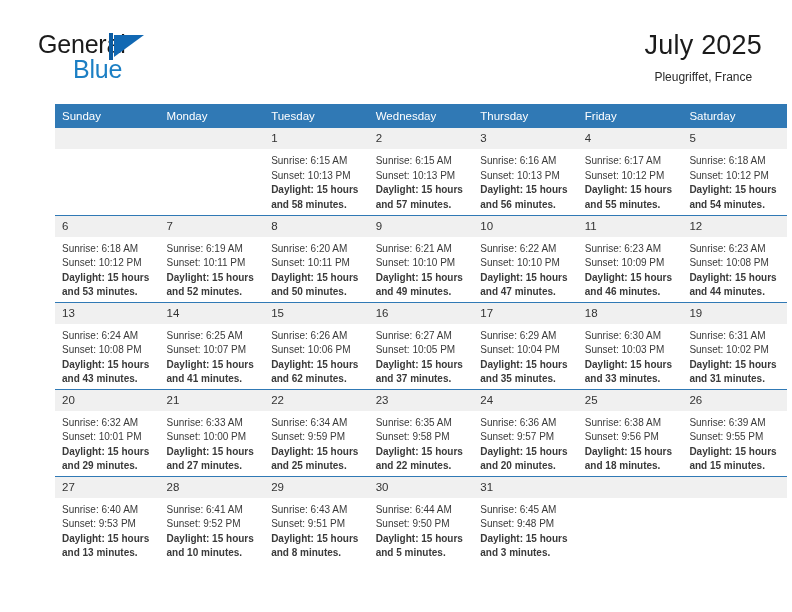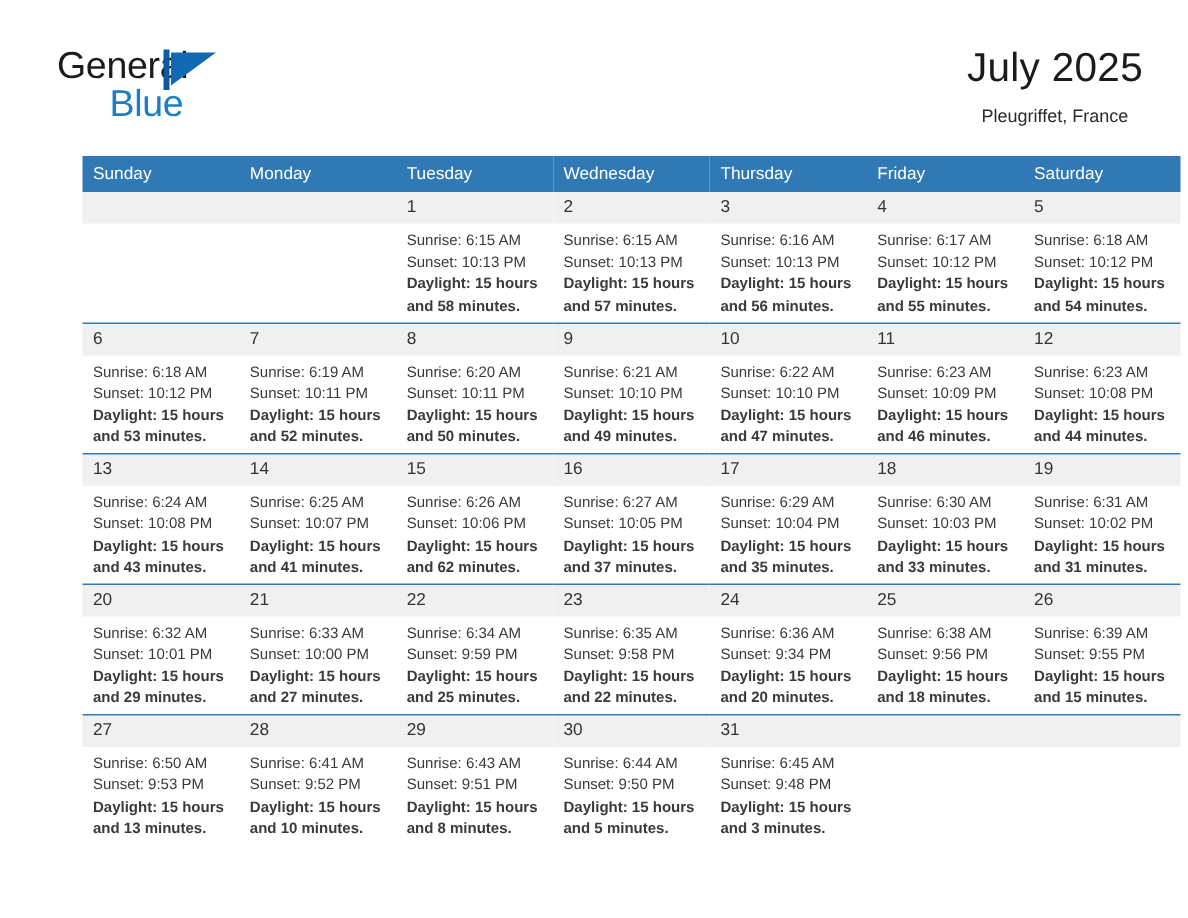--- a/index.html
+++ b/index.html
@@ -381,21 +381,21 @@
             <div class="info">
               <div>Sunrise: 6:35 AM</div>
               <div>Sunset: 9:58 PM</div>
               <div class="dl">Daylight: 15 hours and 22 minutes.</div>
             </div>
           </td>
           <td>
             <span class="daynum">24</span>
             <div class="info">
               <div>Sunrise: 6:36 AM</div>
-              <div>Sunset: 9:34 PM</div>
+              <div>Sunset: 9:57 PM</div>
               <div class="dl">Daylight: 15 hours and 20 minutes.</div>
             </div>
           </td>
           <td>
             <span class="daynum">25</span>
             <div class="info">
               <div>Sunrise: 6:38 AM</div>
               <div>Sunset: 9:56 PM</div>
               <div class="dl">Daylight: 15 hours and 18 minutes.</div>
             </div>
@@ -406,21 +406,21 @@
               <div>Sunrise: 6:39 AM</div>
               <div>Sunset: 9:55 PM</div>
               <div class="dl">Daylight: 15 hours and 15 minutes.</div>
             </div>
           </td>
         </tr>
         <tr class="week-row">
           <td>
             <span class="daynum">27</span>
             <div class="info">
-              <div>Sunrise: 6:50 AM</div>
+              <div>Sunrise: 6:40 AM</div>
               <div>Sunset: 9:53 PM</div>
               <div class="dl">Daylight: 15 hours and 13 minutes.</div>
             </div>
           </td>
           <td>
             <span class="daynum">28</span>
             <div class="info">
               <div>Sunrise: 6:41 AM</div>
               <div>Sunset: 9:52 PM</div>
               <div class="dl">Daylight: 15 hours and 10 minutes.</div>

